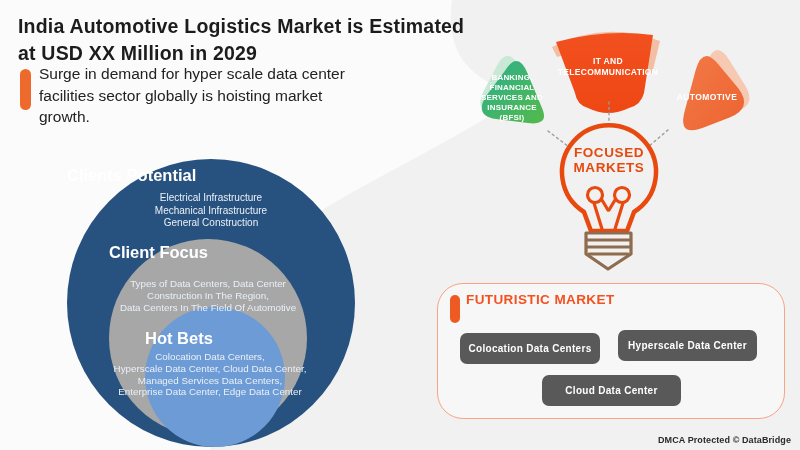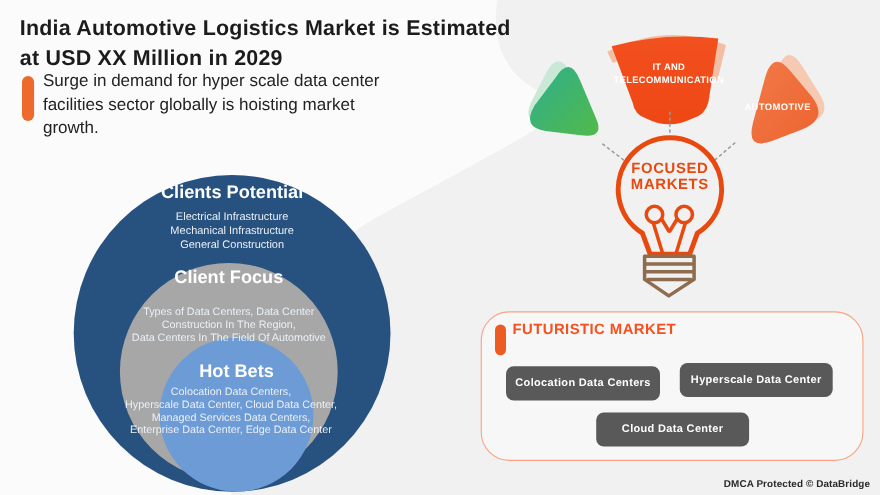--- a/index.html
+++ b/index.html
@@ -16,21 +16,21 @@
   .accent-bar{position:absolute;background:#ED6A2C;border-radius:6px;}
   .bar-sub{left:20px;top:69px;width:11px;height:41px;}
   .subtitle{position:absolute;left:39px;top:63px;width:380px;font-size:15.5px;line-height:21.5px;
             color:#222;font-weight:400;}
 
   
   .circle{position:absolute;border-radius:50%;}
   .c-outer{left:67px;top:159px;width:288px;height:288px;background:#27517E;}
   .c-mid{left:109px;top:239px;width:198px;height:198px;background:#A7A7A7;}
   .c-inner{left:145px;top:307px;width:140px;height:140px;background:#6D9BD5;}
-  .ring-title{position:absolute;text-align:center;color:#FFFFFF;font-weight:600;font-size:16.5px;}
+  .ring-title{position:absolute;text-align:left;color:#FFFFFF;font-weight:600;font-size:16.5px;}
   .ring-items{position:absolute;text-align:center;color:#EAF0F7;font-weight:400;}
   .t1{left:67px;top:166px;width:288px;}
   .s1{left:67px;top:192px;width:288px;font-size:10px;line-height:12.5px;}
   .t2{left:109px;top:243px;width:198px;}
   .s2{left:86px;top:262px;width:244px;font-size:9.8px;line-height:11.8px;margin-top:16px;}
   .t3{left:145px;top:329px;width:140px;}
   .s3{left:92px;top:351px;width:236px;font-size:9.8px;line-height:11.8px;}
 
   
   #fm-svg{position:absolute;left:0;top:0;width:800px;height:450px;}
@@ -134,20 +134,25 @@
       </g>
       <g stroke="#8E6C4D" stroke-width="3.2" fill="none" stroke-linejoin="round" stroke-linecap="round">
         <path d="M 586 233 L 586 254 L 608 269 L 631 254 L 631 233 Z"></path>
         <line x1="587" y1="240" x2="630" y2="240"></line>
         <line x1="587" y1="247" x2="630" y2="247"></line>
         <line x1="589" y1="254" x2="628" y2="254"></line>
       </g>
     </g>
   </svg>
 
+  <div class="petal-label lbl-bfsi pre">BANKING,
+FINANCIAL
+SERVICES AND
+INSURANCE
+(BFSI)</div>
   <div class="petal-label lbl-it pre">IT AND
 TELECOMMUNICATION</div>
   <div class="petal-label lbl-auto pre">AUTOMOTIVE</div>
   <div class="fm-label pre">FOCUSED
 MARKETS</div>
 
   <div class="opp-box">
     <div class="accent-bar bar-opp"></div>
     <div class="opp-t1">FUTURISTIC MARKET</div>
     <div class="chip chip1">Colocation Data Centers</div>

